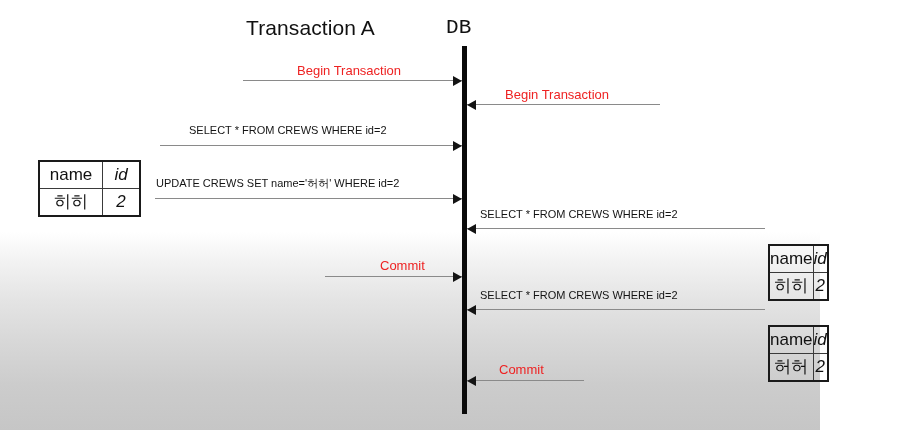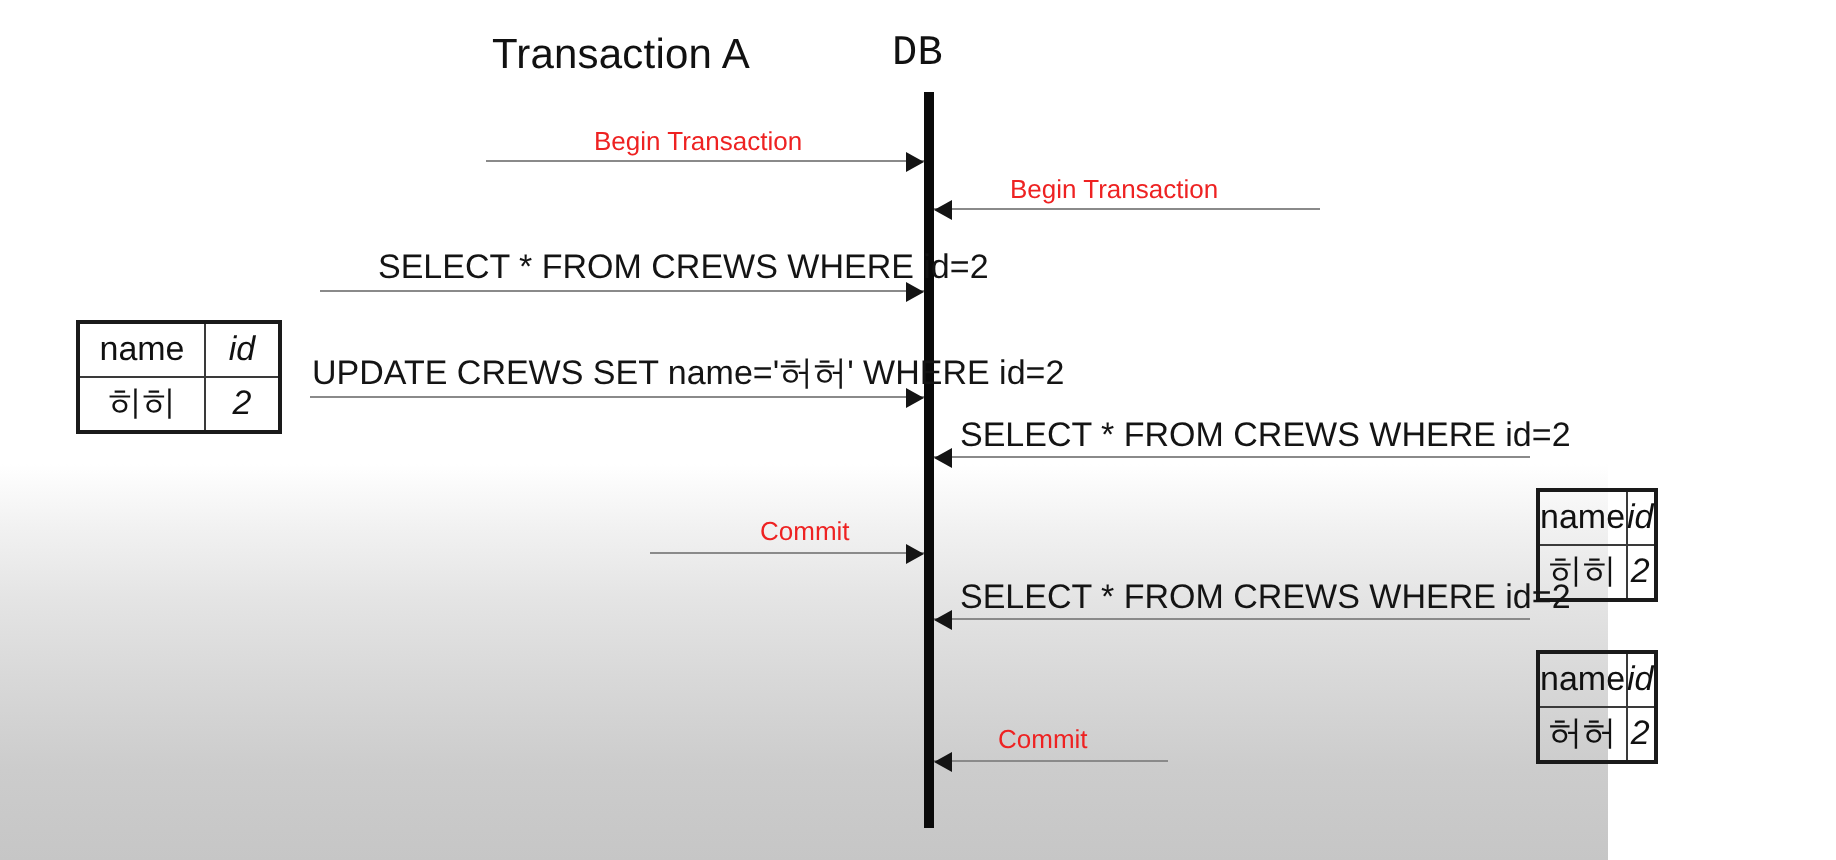--- a/index.html
+++ b/index.html
@@ -18,20 +18,21 @@
     width: 804px;
     height: 430px;
     background: linear-gradient(to bottom,
         #ffffff 0px,
         #ffffff 232px,
         #f2f2f2 262px,
         #e4e4e4 300px,
         #d8d8d8 340px,
         #cccccc 385px,
         #c6c6c6 430px);
+    padding-left: 16px;
   }
 
   
   .col-title {
     position: absolute;
     font-size: 21px;
     color: #111111;
     white-space: nowrap;
     letter-spacing: 0.1px;
   }
@@ -56,21 +57,21 @@
     border-bottom: 5px solid transparent;
   }
   .arrow-head.right {
     border-left: 9px solid #141414;
   }
   .arrow-head.left {
     border-right: 9px solid #141414;
   }
   .msg-label {
     position: absolute;
-    font-size: 17px;
+    font-size: 11px;
     white-space: nowrap;
     line-height: 1;
   }
   .msg-label.red {
     color: #ee2222;
     font-size: 13px;
     text-align: right;
   }
   .msg-label.black {
     color: #141414;

